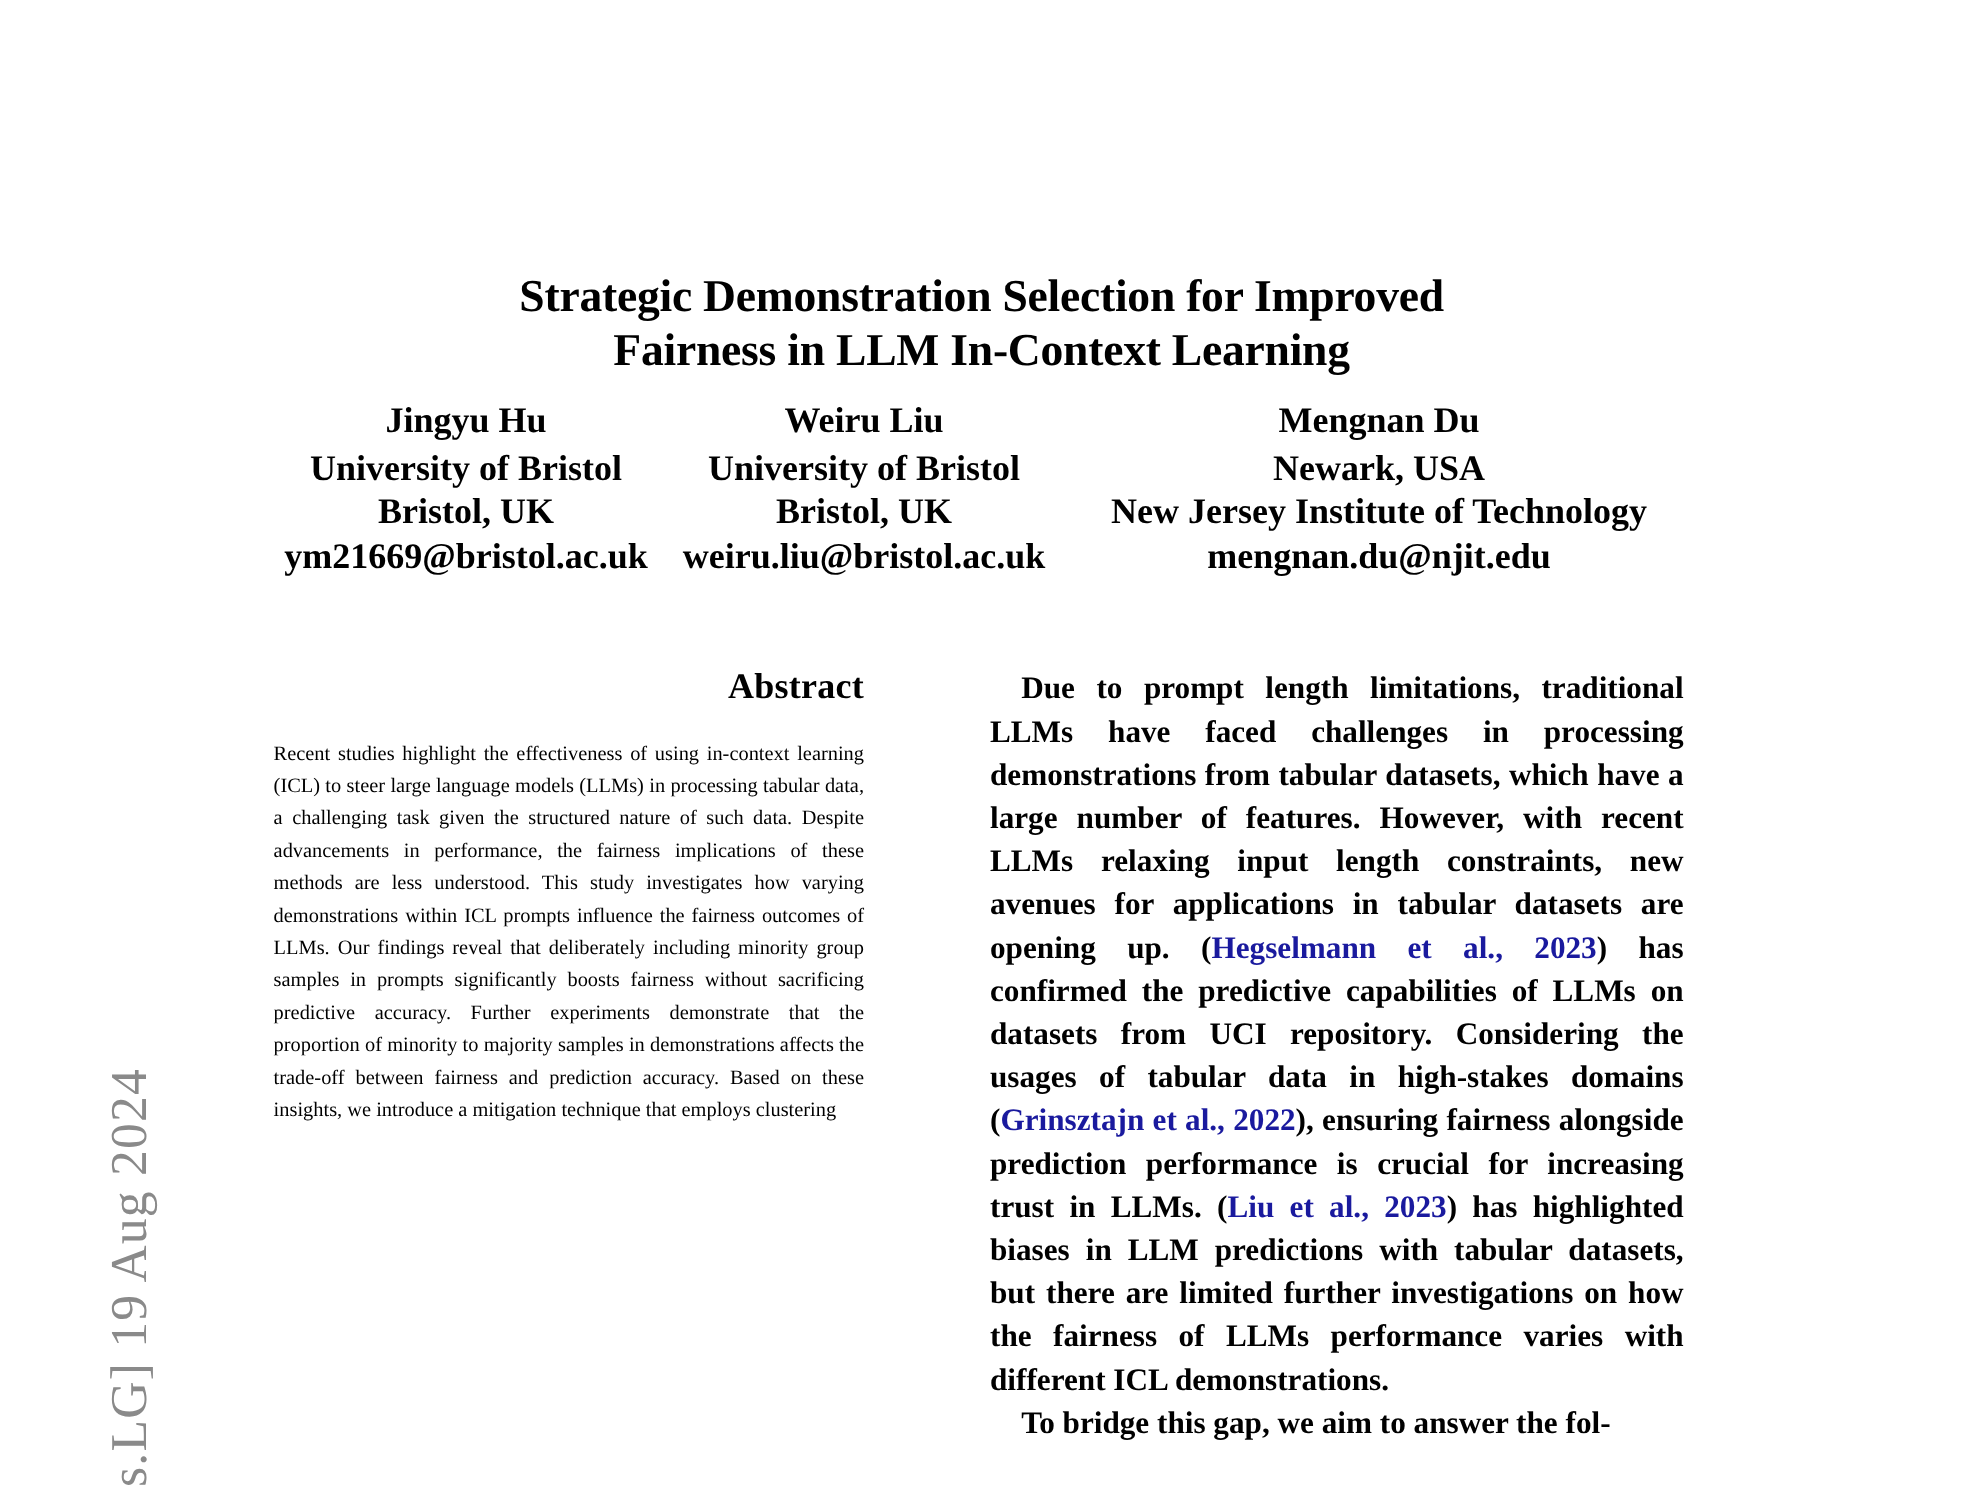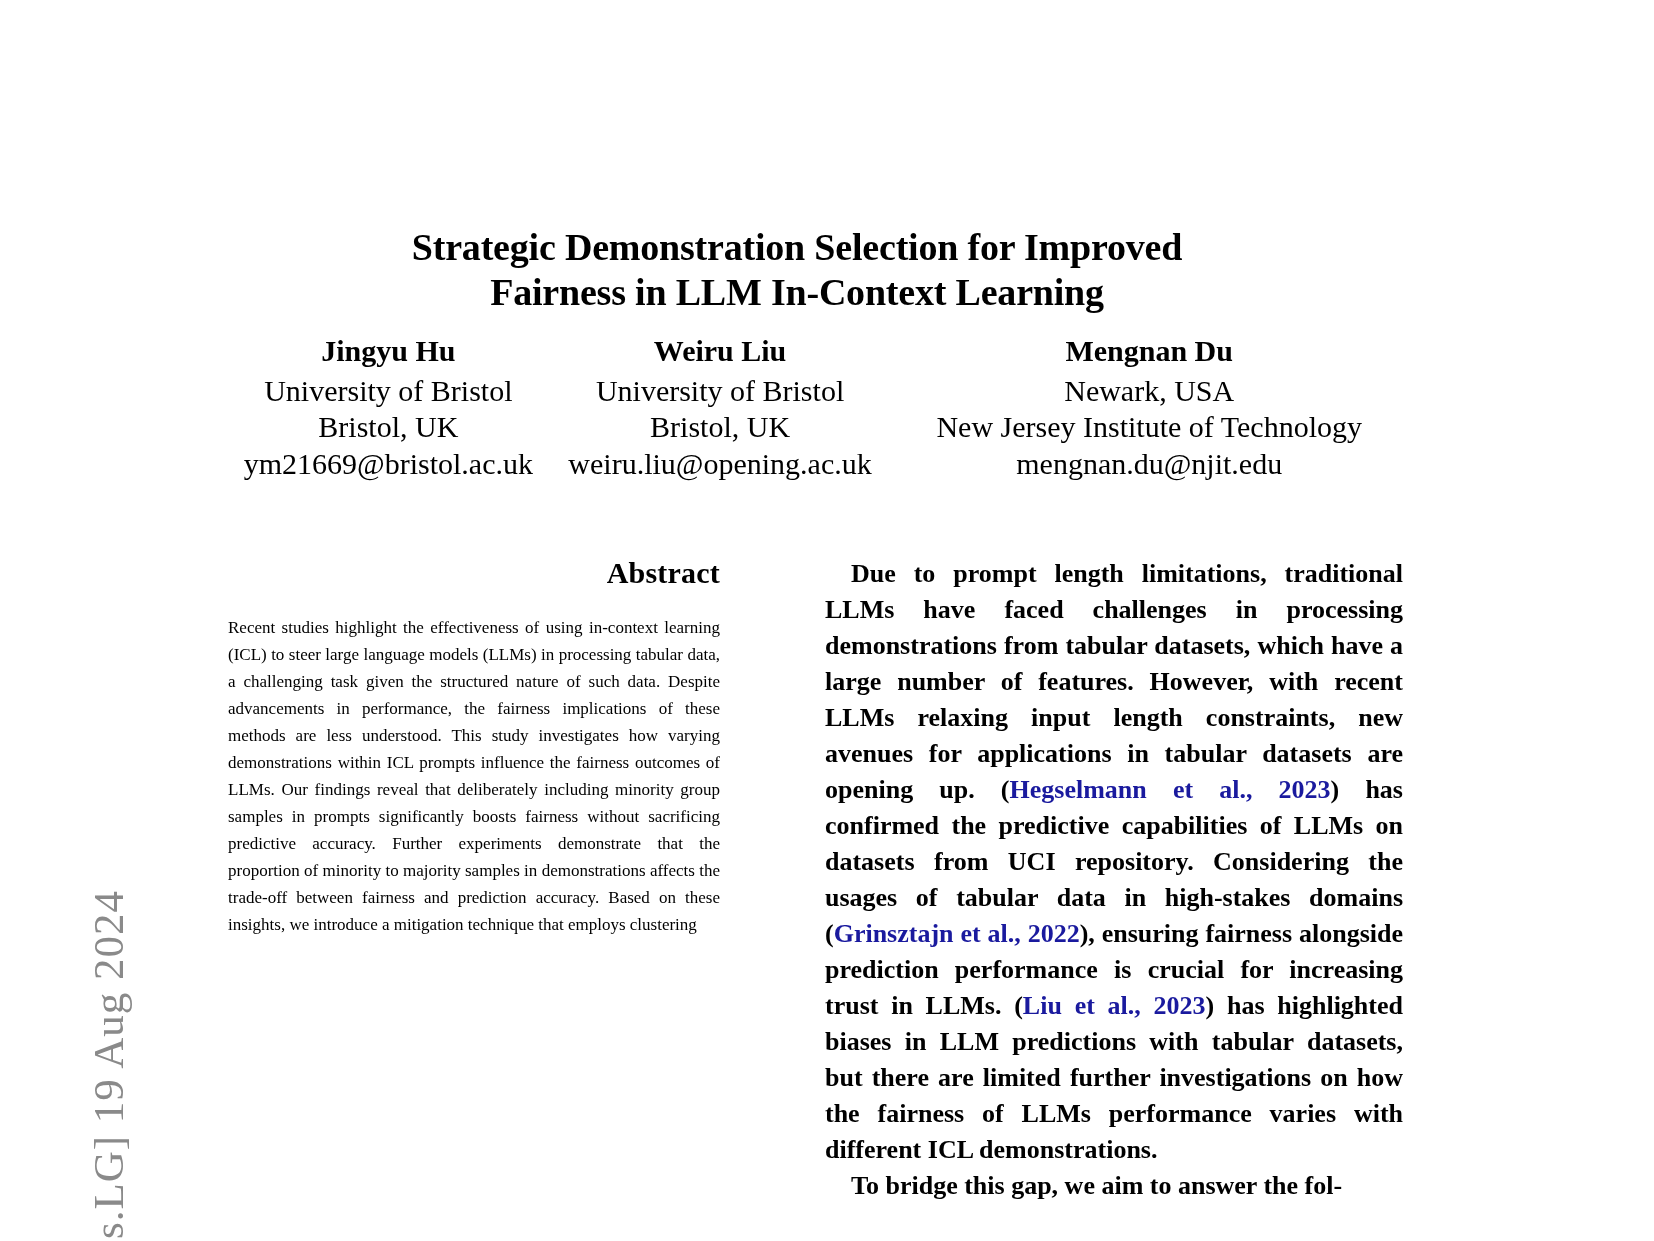--- a/index.html
+++ b/index.html
@@ -37,21 +37,21 @@
     position: absolute;
     left: 0;
     top: 0;
     width: 1654px;
     height: 1241px;
   }
 
   
   .title-block {
     position: absolute;
-    left: 212px;
+    left: 233px;
     top: 200px;
     width: 1170px;
     text-align: center;
   }
   .paper-title {
     font-size: 38px;
     font-weight: bold;
     line-height: 1.18;
     letter-spacing: -0.2px;
   }
@@ -74,21 +74,21 @@
     line-height: 1.22;
   }
   .author:nth-child(1) { width: 325px; }
   .author:nth-child(2) { width: 325px; }
   .author:nth-child(3) { width: 525px; }
   .author-name {
     font-weight: bold;
     display: block;
     margin-bottom: 3px;
   }
-  .author-line { display: block; }
+  .author-line { display: block; font-weight: bold; }
 
   
   .columns {
     position: absolute;
     left: 228px;
     top: 556px;
     width: 1175px;
     height: 690px;
     display: flex;
     flex-direction: row;
@@ -147,21 +147,21 @@
       <span class="author-name">Jingyu Hu</span>
       <span class="author-line">University of Bristol</span>
       <span class="author-line">Bristol, UK</span>
       <span class="author-line">ym21669@bristol.ac.uk</span>
     </div>
 
     <div class="author">
       <span class="author-name">Weiru Liu</span>
       <span class="author-line">University of Bristol</span>
       <span class="author-line">Bristol, UK</span>
-      <span class="author-line">weiru.liu@opening.ac.uk</span>
+      <span class="author-line">weiru.liu@bristol.ac.uk</span>
     </div>
 
     <div class="author">
       <span class="author-name">Mengnan Du</span>
       <span class="author-line">Newark, USA</span>
       <span class="author-line">New Jersey Institute of Technology</span>
       <span class="author-line">mengnan.du@njit.edu</span>
     </div>
 
   </div>

